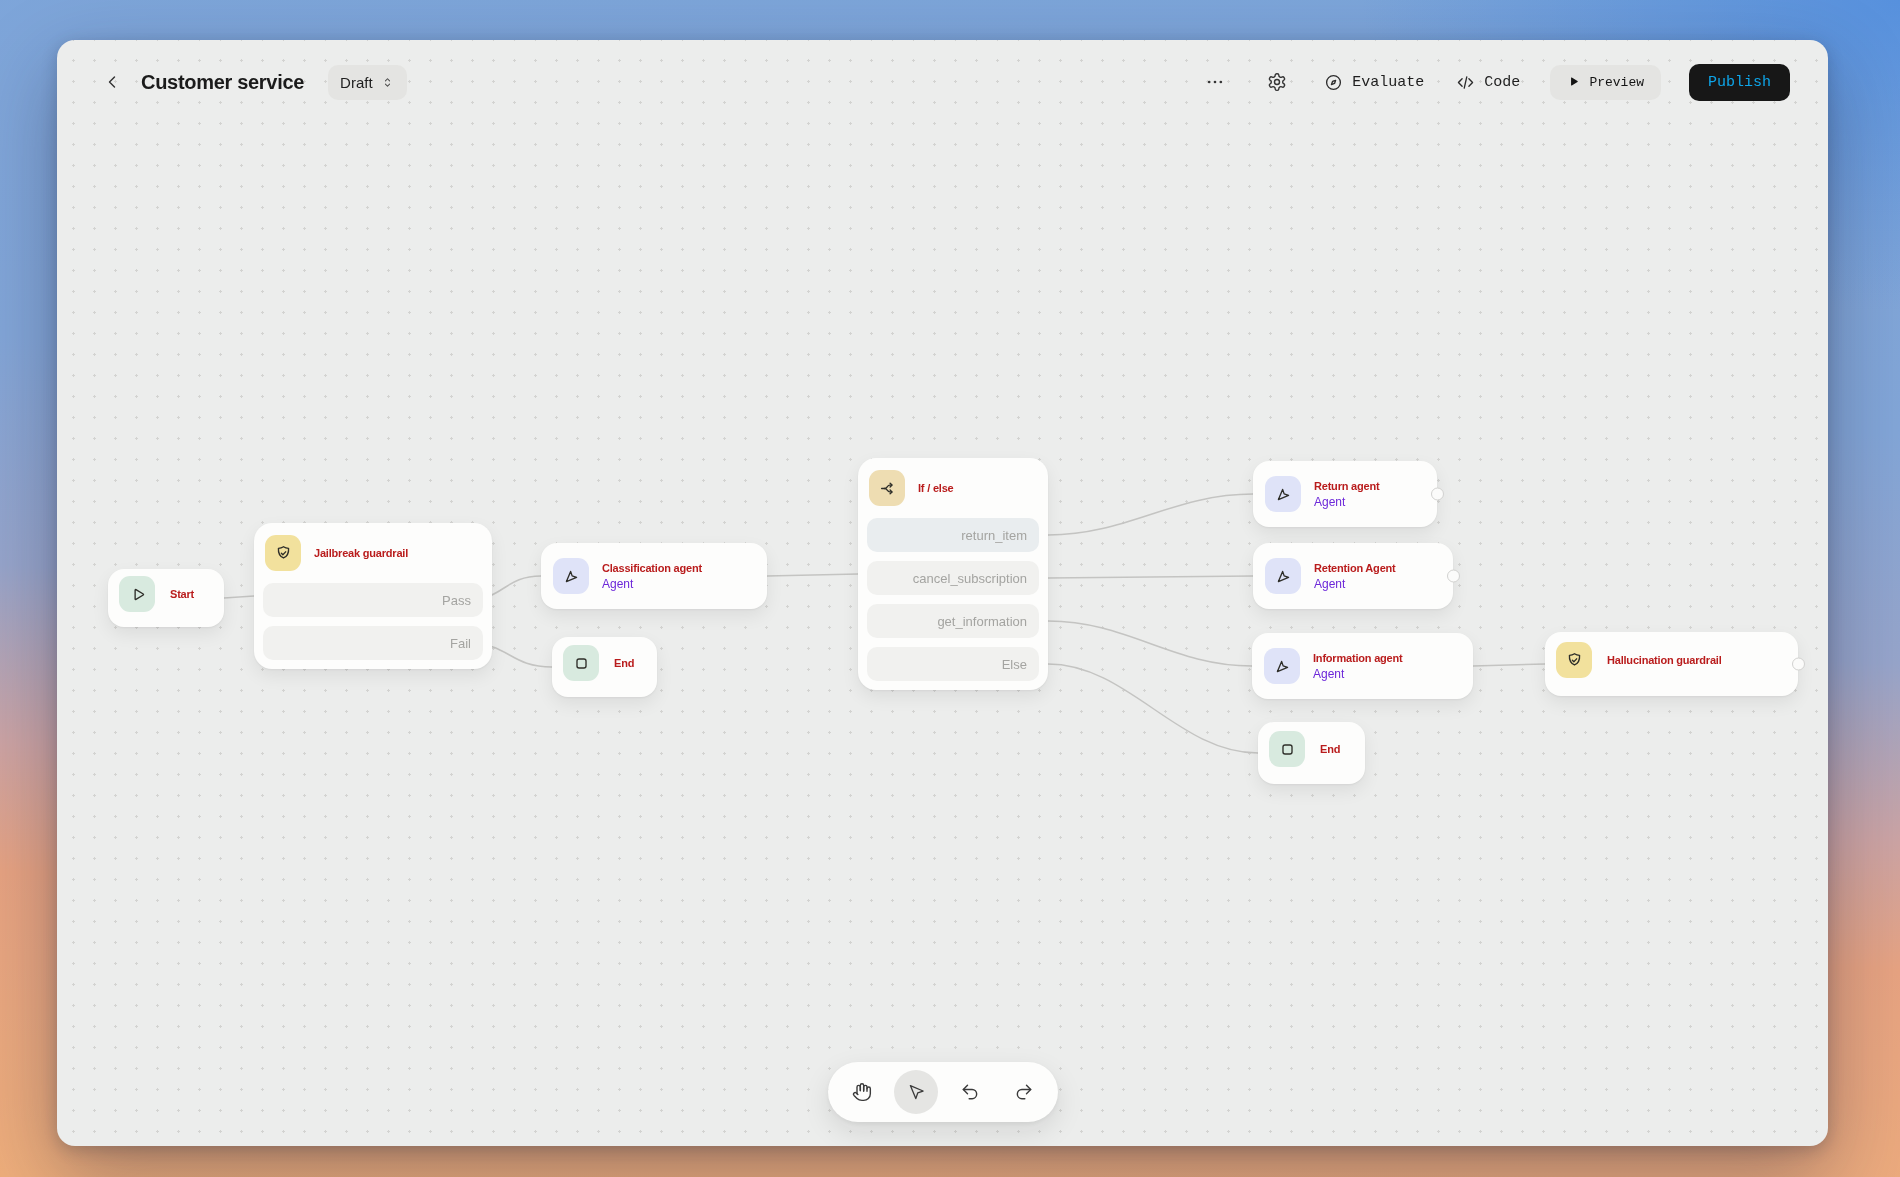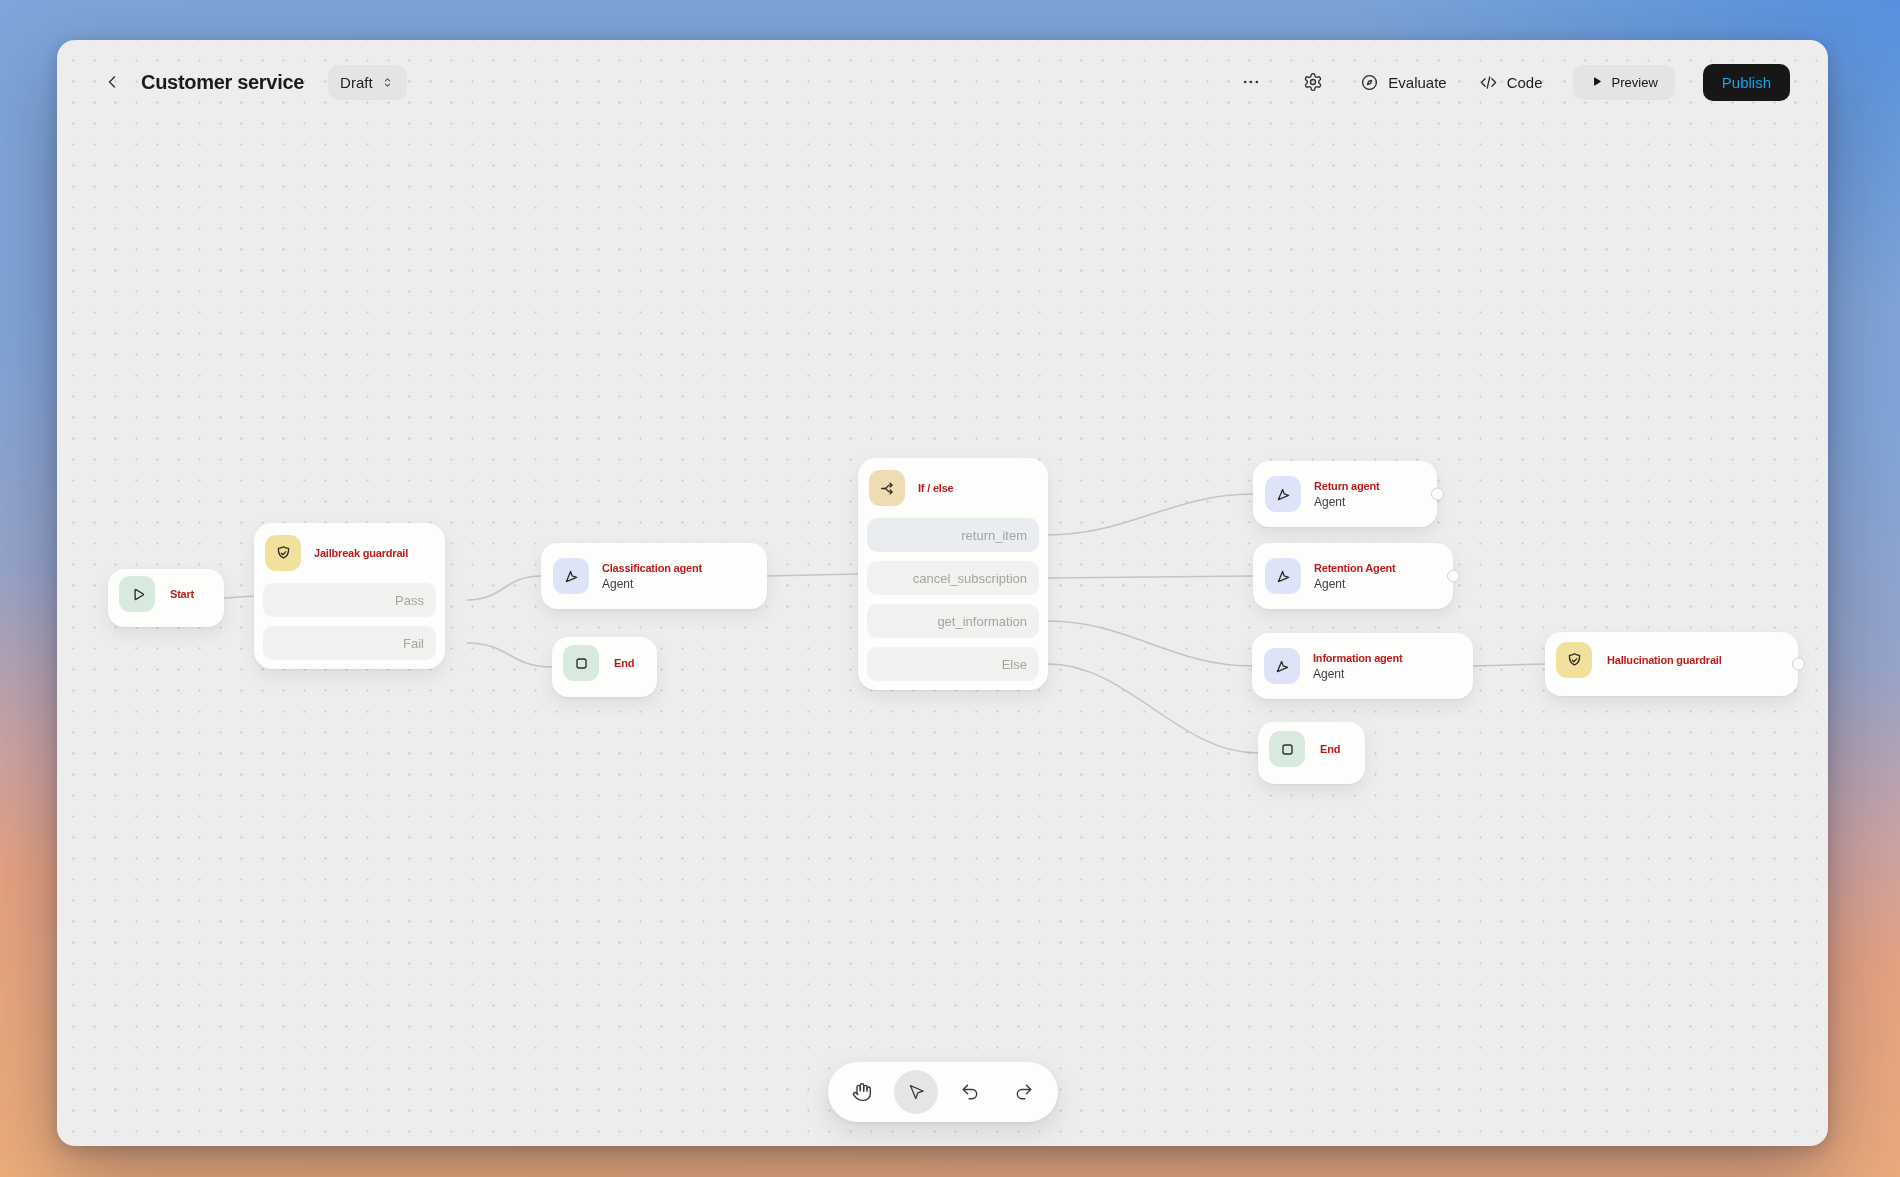--- a/index.html
+++ b/index.html
@@ -26,21 +26,21 @@
   .hdr{position:absolute;top:0;left:0;right:0;height:84px;display:flex;align-items:center;
        padding:0 38px;z-index:30;}
   .icon-btn{display:flex;align-items:center;justify-content:center;width:34px;height:34px;
        border:none;background:transparent;border-radius:8px;color:#343434;cursor:pointer;padding:0;}
   .icon-btn svg{width:20px;height:20px;}
   .title{font-size:20px;font-weight:700;color:#1b1b1b;letter-spacing:-.3px;margin:0 0 0 12px;}
   .pill{display:flex;align-items:center;gap:7px;background:#e4e4e2;border:none;border-radius:10px;
        padding:9px 12px;font-size:15px;font-weight:500;color:#1f1f1f;margin-left:24px;cursor:pointer;
        font-family:inherit;}
   .pill svg{width:15px;height:15px;color:#4a4a4a;}
-  .hdr-right{margin-left:auto;display:flex;align-items:center;gap:28px;}
+  .hdr-right{margin-left:auto;display:flex;align-items:center;gap:28px;font-family:Liberation Mono, monospace;}
   .txt-btn{display:flex;align-items:center;gap:9px;background:transparent;border:none;
        font-size:15px;font-weight:500;color:#1e1e1e;cursor:pointer;font-family:inherit;padding:4px 2px;}
   .txt-btn svg{width:19px;height:19px;color:#2c2c2c;}
   .btn-preview{display:flex;align-items:flex-start;gap:9px;background:#e4e4e2;border:none;border-radius:10px;
        padding:10px 17px;font-size:13px;font-weight:500;color:#141414;cursor:pointer;font-family:inherit;}
   .btn-preview svg{width:13px;height:13px;}
   .btn-publish{background:#171717;color:#0ea5e9;border:none;border-radius:10px;padding:10px 19px;
        font-size:15px;font-weight:500;cursor:pointer;font-family:inherit;}
   
   .canvas{position:absolute;inset:0;z-index:10;}
@@ -53,21 +53,21 @@
   .node.branch{display:block;padding:9px;border-radius:18px;}
   .node-icon{flex:0 0 auto;width:36px;height:36px;border-radius:11px;display:flex;
         align-items:center;justify-content:center;color:#2e2e29;}
   .node-icon svg{width:19px;height:19px;}
   .accent-mint{background:#d8eadf;}
   .accent-yellow{background:#f2e19d;}
   .accent-lavender{background:#dfe3f8;}
   .accent-tan{background:#eeddb2;}
   .node-title{font-size:11px;font-weight:600;color:#b91c1c;letter-spacing:-.2px;white-space:nowrap;}
   .node-text{display:flex;flex-direction:column;gap:3px;}
-  .node-subtitle{font-size:12px;color:#404040;}
+  .node-subtitle{font-size:12px;color:#6d28d9;}
   .branch-header{height:42px;margin-bottom:9px;display:flex;align-items:center;gap:13px;padding-left:2px;}
   .branch-row{height:34px;border-radius:10px;background:#f1f1ef;margin-bottom:9px;
         display:flex;align-items:center;justify-content:flex-end;padding-right:12px;box-sizing:border-box;}
   .branch-row:last-child{margin-bottom:0;}
   .branch-row.highlight{background:#e9edef;}
   .branch-row span{font-size:13px;color:#a4a4a1;}
   .port{position:absolute;right:-7px;top:50%;transform:translateY(-50%);width:13px;height:13px;
         border-radius:50%;background:#fbfbfa;border:1.5px solid #d2d2d0;box-sizing:border-box;}
   
   .toolbar{position:absolute;left:50%;bottom:24px;transform:translateX(-50%);z-index:30;
@@ -98,21 +98,21 @@
 
     <div class="canvas">
         <div class="node simple" style="left: 51px; top: 529px; width: 116px; height: 58px;">
           <span class="node-icon accent-mint">
             <svg viewBox="0 0 24 24" fill="none" stroke="currentColor" stroke-width="1.7" stroke-linecap="round" stroke-linejoin="round">
               <path d="M9 6.4v11.2a.7.7 0 0 0 1.06.6l9.2-5.6a.7.7 0 0 0 0-1.2l-9.2-5.6A.7.7 0 0 0 9 6.4z"></path>
             </svg>
           </span>
           <span class="node-title">Start</span>
         </div>
-        <div class="node branch" style="left: 197px; top: 483px; width: 191px; height: 146px;">
+        <div class="node branch" style="left: 197px; top: 483px; width: 238px; height: 146px;">
           <div class="branch-header">
             <span class="node-icon accent-yellow">
               <svg viewBox="0 0 24 24" fill="none" stroke="currentColor" stroke-width="1.7" stroke-linecap="round" stroke-linejoin="round">
                 <path d="M12 3.4c2 1.35 4.1 1.95 6.4 2.05.2 2.9.4 9.4-6.4 12.2-6.8-2.8-6.6-9.3-6.4-12.2C7.9 5.35 10 4.75 12 3.4z"></path>
                 <path d="m9.3 11.7 1.9 1.9 3.5-3.7"></path>
               </svg>
             </span>
             <span class="node-title">Jailbreak guardrail</span>
           </div>
           <div class="branch-row">

